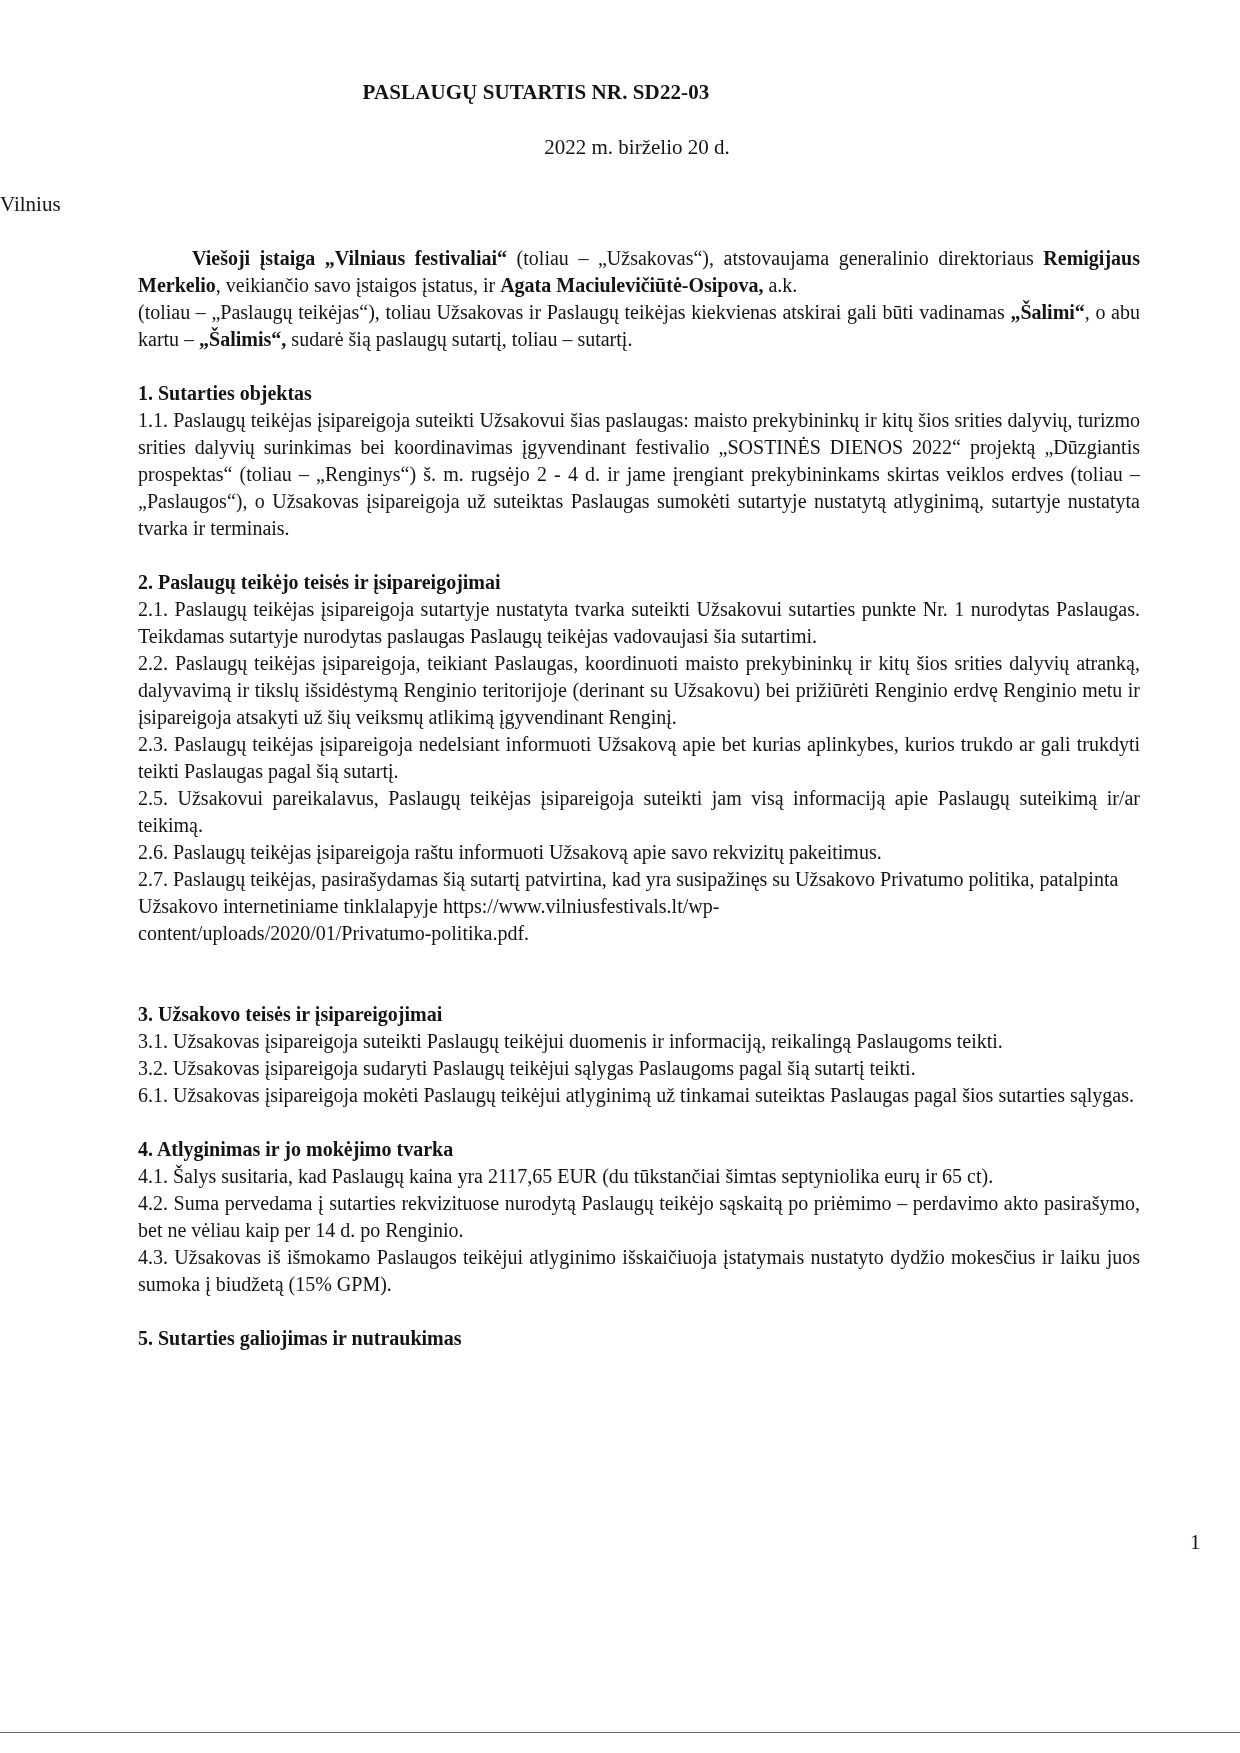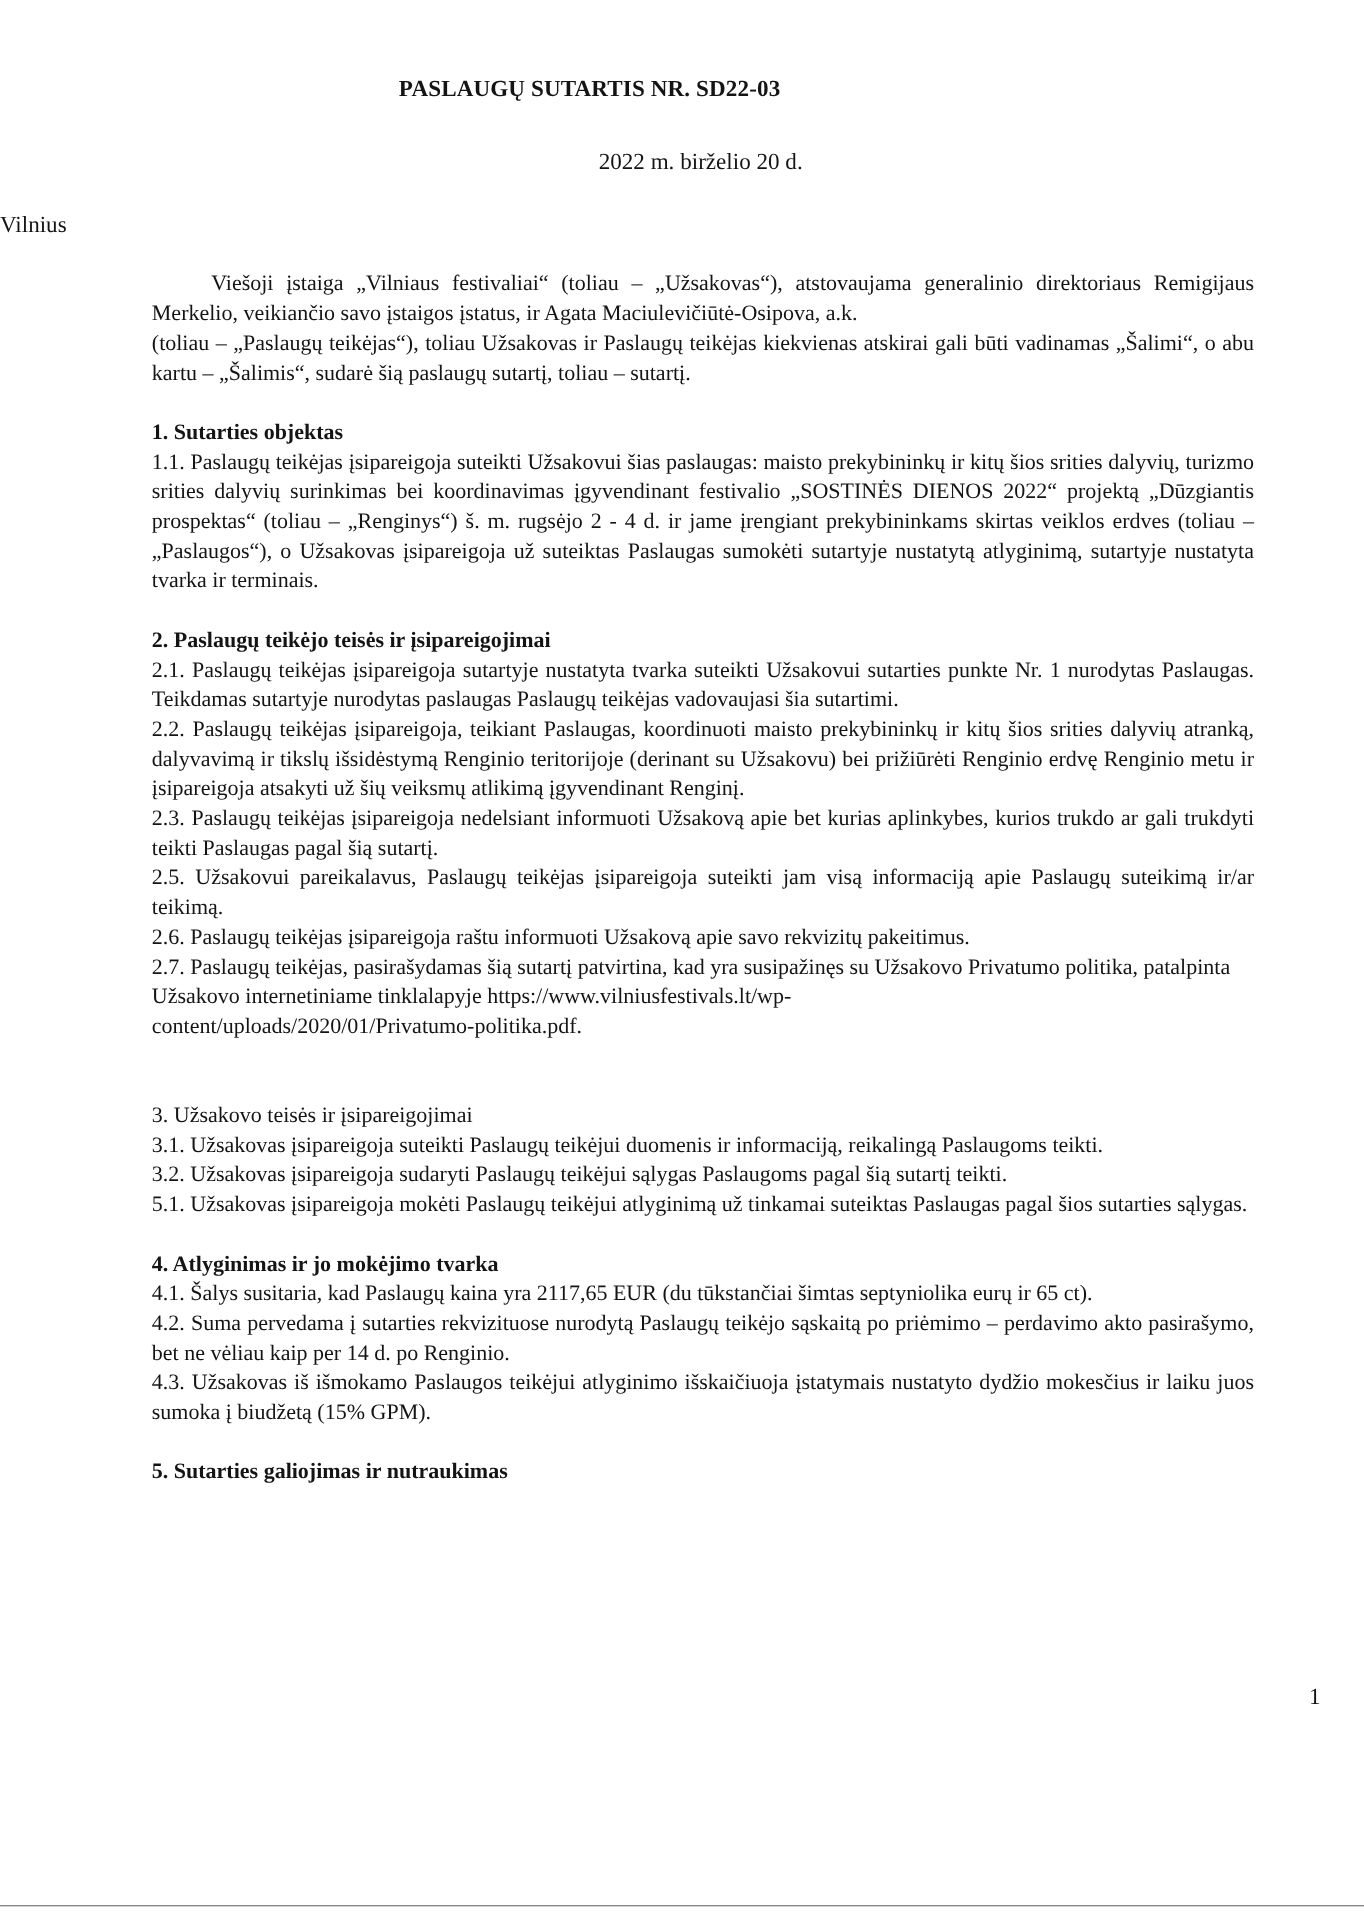--- a/index.html
+++ b/index.html
@@ -3,39 +3,39 @@
   <meta charset="utf-8">
   <style>
     html, body { margin: 0; padding: 0; background: #ffffff; }
     body {
       width: 1240px; height: 1753px; position: relative; overflow: hidden;
       font-family: "Liberation Serif", "DejaVu Serif", serif;
       color: #141414;
     }
     .page { position: absolute; left: 0; top: 0; width: 1240px; height: 1753px; }
     .title {
-      position: absolute; top: 68px; left: 0; width: 1072px; text-align: center;
+      position: absolute; top: 80px; left: 0; width: 1072px; text-align: center;
       font-weight: bold; font-size: 21px; letter-spacing: 0.1px;
     }
     .date {
       position: absolute; top: 135px; left: 0; width: 1240px; text-align: center;
       font-size: 21px;
       padding-left: 17px;
     }
     .city {
       position: absolute; top: 192px; left: 0; width: 1240px; text-align: left;
       font-size: 21px;
     }
     .body {
       position: absolute; left: 138px; width: 1002px; top: 245px;
       font-size: 20px; line-height: 27px; text-align: justify;
     }
     .body p { margin: 0; }
     .intro { text-indent: 54px; }
-    .b { font-weight: normal; }
+    .b { font-weight: bold; }
     .sec-head { font-weight: bold; margin-top: 27px !important; }
     .gap2 { height: 54px; }
     .page-num {
       position: absolute; top: 1530px; left: 1190px; font-size: 21px;
     }
     .footer-line {
       position: absolute; top: 1732px; left: 0; width: 1240px; height: 1px;
       background: #6a6a6a;
     }
   </style>
@@ -59,21 +59,21 @@
     <p>2.2. Paslaugų teikėjas įsipareigoja, teikiant Paslaugas, koordinuoti maisto prekybininkų ir kitų šios srities dalyvių atranką, dalyvavimą ir tikslų išsidėstymą Renginio teritorijoje (derinant su Užsakovu) bei prižiūrėti Renginio erdvę Renginio metu ir įsipareigoja atsakyti už šių veiksmų atlikimą įgyvendinant Renginį.</p>
     <p>2.3. Paslaugų teikėjas įsipareigoja nedelsiant informuoti Užsakovą apie bet kurias aplinkybes, kurios trukdo ar gali trukdyti teikti Paslaugas pagal šią sutartį.</p>
     <p>2.5. Užsakovui pareikalavus, Paslaugų teikėjas įsipareigoja suteikti jam visą informaciją apie Paslaugų suteikimą ir/ar teikimą.</p>
     <p>2.6. Paslaugų teikėjas įsipareigoja raštu informuoti Užsakovą apie savo rekvizitų pakeitimus.</p>
     <p style="text-align:left"><span>2.7. Paslaugų teikėjas, pasirašydamas šią sutartį patvirtina, kad yra susipažinęs su Užsakovo Privatumo politika, patalpinta Užsakovo internetiniame tinklalapyje https://www.vilniusfestivals.lt/wp-</span><br><span>content/uploads/2020/01/Privatumo-politika.pdf.</span></p>
 
     <div class="gap2"></div>
     <p class="b">3. Užsakovo teisės ir įsipareigojimai</p>
     <p>3.1. Užsakovas įsipareigoja suteikti Paslaugų teikėjui duomenis ir informaciją, reikalingą Paslaugoms teikti.</p>
     <p>3.2. Užsakovas įsipareigoja sudaryti Paslaugų teikėjui sąlygas Paslaugoms pagal šią sutartį teikti.</p>
-    <p>5.1. Užsakovas įsipareigoja mokėti Paslaugų teikėjui atlyginimą už tinkamai suteiktas Paslaugas pagal šios sutarties sąlygas.</p>
+    <p>6.1. Užsakovas įsipareigoja mokėti Paslaugų teikėjui atlyginimą už tinkamai suteiktas Paslaugas pagal šios sutarties sąlygas.</p>
 
     <p class="sec-head">4. Atlyginimas ir jo mokėjimo tvarka</p>
     <p>4.1. Šalys susitaria, kad Paslaugų kaina yra 2117,65 EUR (du tūkstančiai šimtas septyniolika eurų ir 65 ct).</p>
     <p>4.2. Suma pervedama į sutarties rekvizituose nurodytą Paslaugų teikėjo sąskaitą po priėmimo – perdavimo akto pasirašymo, bet ne vėliau kaip per 14 d. po Renginio.</p>
     <p>4.3. Užsakovas iš išmokamo Paslaugos teikėjui atlyginimo išskaičiuoja įstatymais nustatyto dydžio mokesčius ir laiku juos sumoka į biudžetą (15% GPM).</p>
 
     <p class="sec-head">5. Sutarties galiojimas ir nutraukimas</p>
   </div>
 
   <div class="page-num">1</div>

